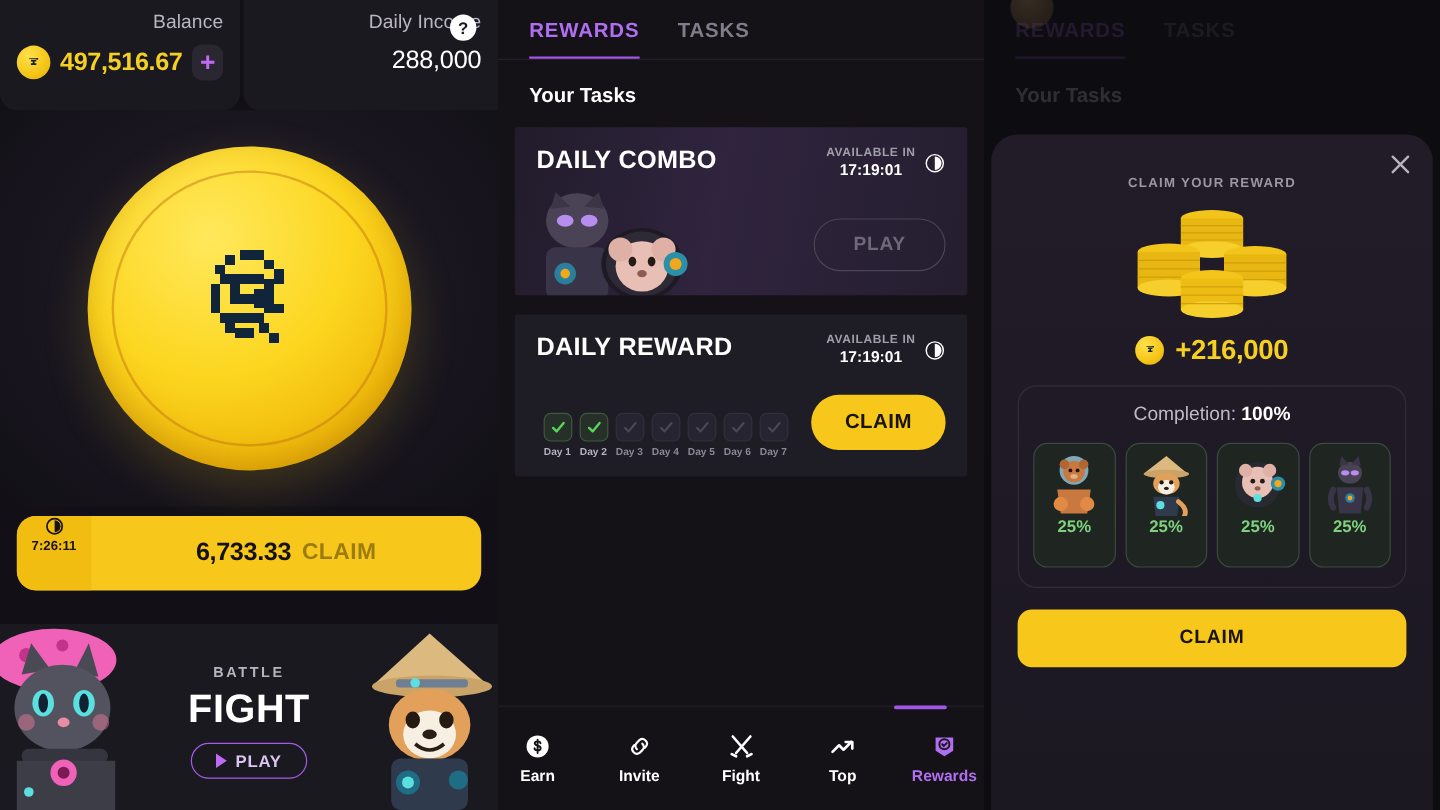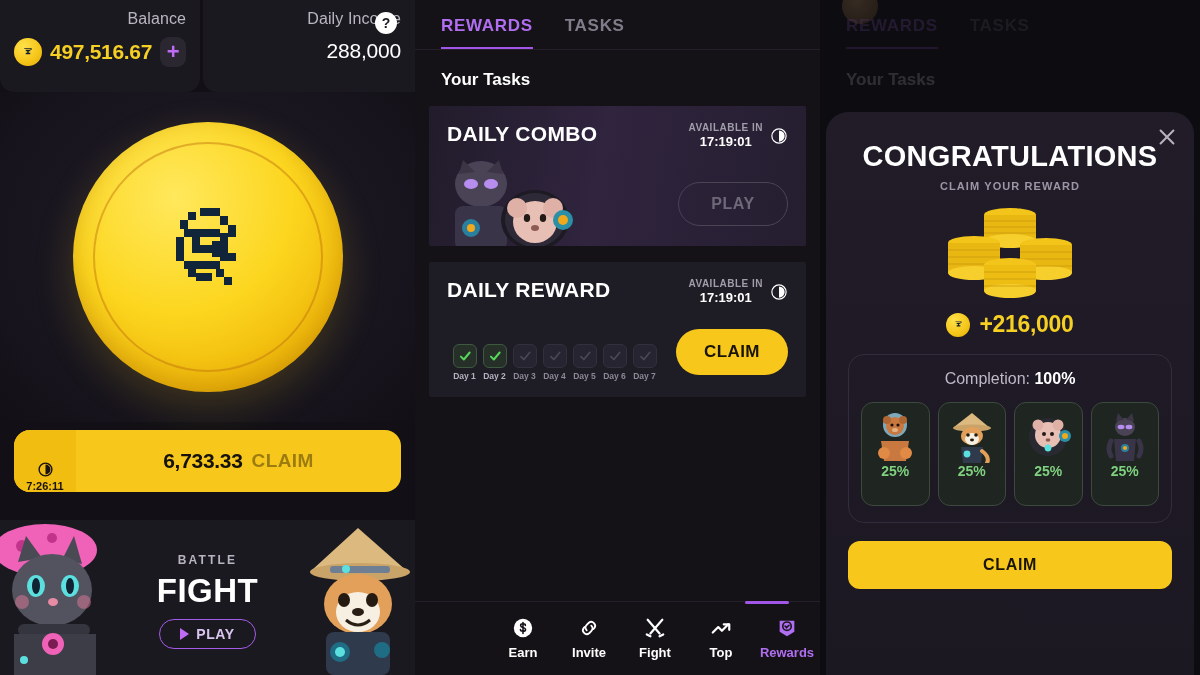--- a/index.html
+++ b/index.html
@@ -36,21 +36,21 @@
     background:radial-gradient(circle at 38% 28%, #ffe85c 0%, #fcd61f 45%, #f0b90b 75%, #d79a05 100%);
     box-shadow:0 14px 40px rgba(245,200,20,.18), inset 0 -8px 24px rgba(160,100,0,.35);
     display:flex; align-items:center; justify-content:center; position:relative; }
   .big-coin::after { content:""; position:absolute; inset:20px; border-radius:50%;
     border:2px solid rgba(190,110,10,.45); }
   .big-coin svg { width:130px; height:130px; position:relative; z-index:2; }
 
   .claim-bar { margin:8px 14px 0 14px; height:62px; border-radius:16px; background:#f7c81b;
     display:flex; align-items:center; position:relative; overflow:hidden; }
   .claim-timer { width:62px; height:100%; background:#f0bd10; display:flex; flex-direction:column;
-    align-items:center; justify-content:flex-end; gap:2px; flex:0 0 auto; }
+    align-items:center; justify-content:flex-start; gap:2px; flex:0 0 auto; }
   .claim-timer svg { width:17px; height:17px; }
   .claim-timer span { font-size:11px; font-weight:bold; color:#1a1210; }
   .claim-main { flex:1; display:flex; align-items:center; justify-content:center; gap:9px; }
   .claim-amt { font-size:21px; font-weight:bold; color:#15110c; letter-spacing:-.3px; }
   .claim-word { font-size:19px; font-weight:bold; color:#9c7c10; letter-spacing:.4px; }
 
   .battle { position:absolute; left:0; bottom:0; width:415px; height:155px; background:#1b1920;
     display:flex; align-items:center; }
   .battle-char { width:115px; height:155px; flex:0 0 auto; position:relative; overflow:hidden; }
   .battle-mid { flex:1; display:flex; flex-direction:column; align-items:center; justify-content:center;
@@ -93,22 +93,22 @@
   .day-box { width:24px; height:24px; border-radius:6px; background:#262430; border:1px solid #33303d;
     display:flex; align-items:center; justify-content:center; }
   .day-box.done { background:#263028; border-color:#3d5a3f; }
   .day-box svg { width:14px; height:14px; }
   .day-lbl { font-size:8.5px; color:#8c8796; font-weight:bold; white-space:nowrap; }
   .day.done .day-lbl { color:#b6b1c0; }
   .btn-claim-y { position:absolute; right:18px; bottom:22px; width:112px; height:46px;
     border-radius:23px; background:#f7c81b; display:flex; align-items:center; justify-content:center;
     font-size:17px; font-weight:bold; color:#1a1407; letter-spacing:.4px; }
 
-  .bottom-nav { position:absolute; left:0; bottom:0; width:405px; height:74px; background:#141217;
-    border-top:1px solid #232029; display:flex; align-items:center; justify-content:flex-end; }
+  .bottom-nav { position:absolute; left:0; bottom:0; width:405px; height:87px; background:#141217;
+    border-top:1px solid #232029; display:flex; align-items:center; justify-content:space-between; }
   .nav-item { display:flex; flex-direction:column; align-items:center; gap:6px; width:66px; }
   .nav-item svg { width:22px; height:22px; }
   .nav-item span { font-size:13px; font-weight:bold; color:#fff; }
   .nav-item.active span { color:#b06ef0; }
   .nav-pill { position:absolute; right:31px; top:-1px; width:44px; height:3px; border-radius:2px;
     background:#a156e8; }
 
   
   .panel3 { position:relative; width:380px; height:675px; background:#141217; overflow:hidden; }
   .p3-avatar { position:absolute; left:22px; top:-12px; width:36px; height:36px; border-radius:50%;
@@ -432,21 +432,20 @@
       <div class="tab">TASKS</div>
     </div>
     <div class="section-title p3-dim">Your Tasks</div>
 
     <div class="overlay"></div>
 
     <div class="modal">
       <svg class="modal-close" viewBox="0 0 24 24">
         <path d="M5 5l14 14M19 5L5 19" stroke="#b7b2c0" stroke-width="2.2" stroke-linecap="round"></path>
       </svg>
-      <div class="modal-title">CONGRATULATIONS</div>
       <div class="modal-sub">CLAIM YOUR REWARD</div>
 
       <div class="coins-art">
         <svg viewBox="0 0 160 100">
           <g>
             <ellipse cx="80" cy="12" rx="26" ry="7" fill="#f3c419"></ellipse>
             <rect x="54" y="12" width="52" height="26" fill="#e8b712"></rect>
             <ellipse cx="80" cy="38" rx="26" ry="7" fill="#f7cf2c"></ellipse>
             <g stroke="#c99a0c" stroke-width="1" opacity=".8">
               <line x1="54" y1="18" x2="106" y2="18"></line>

